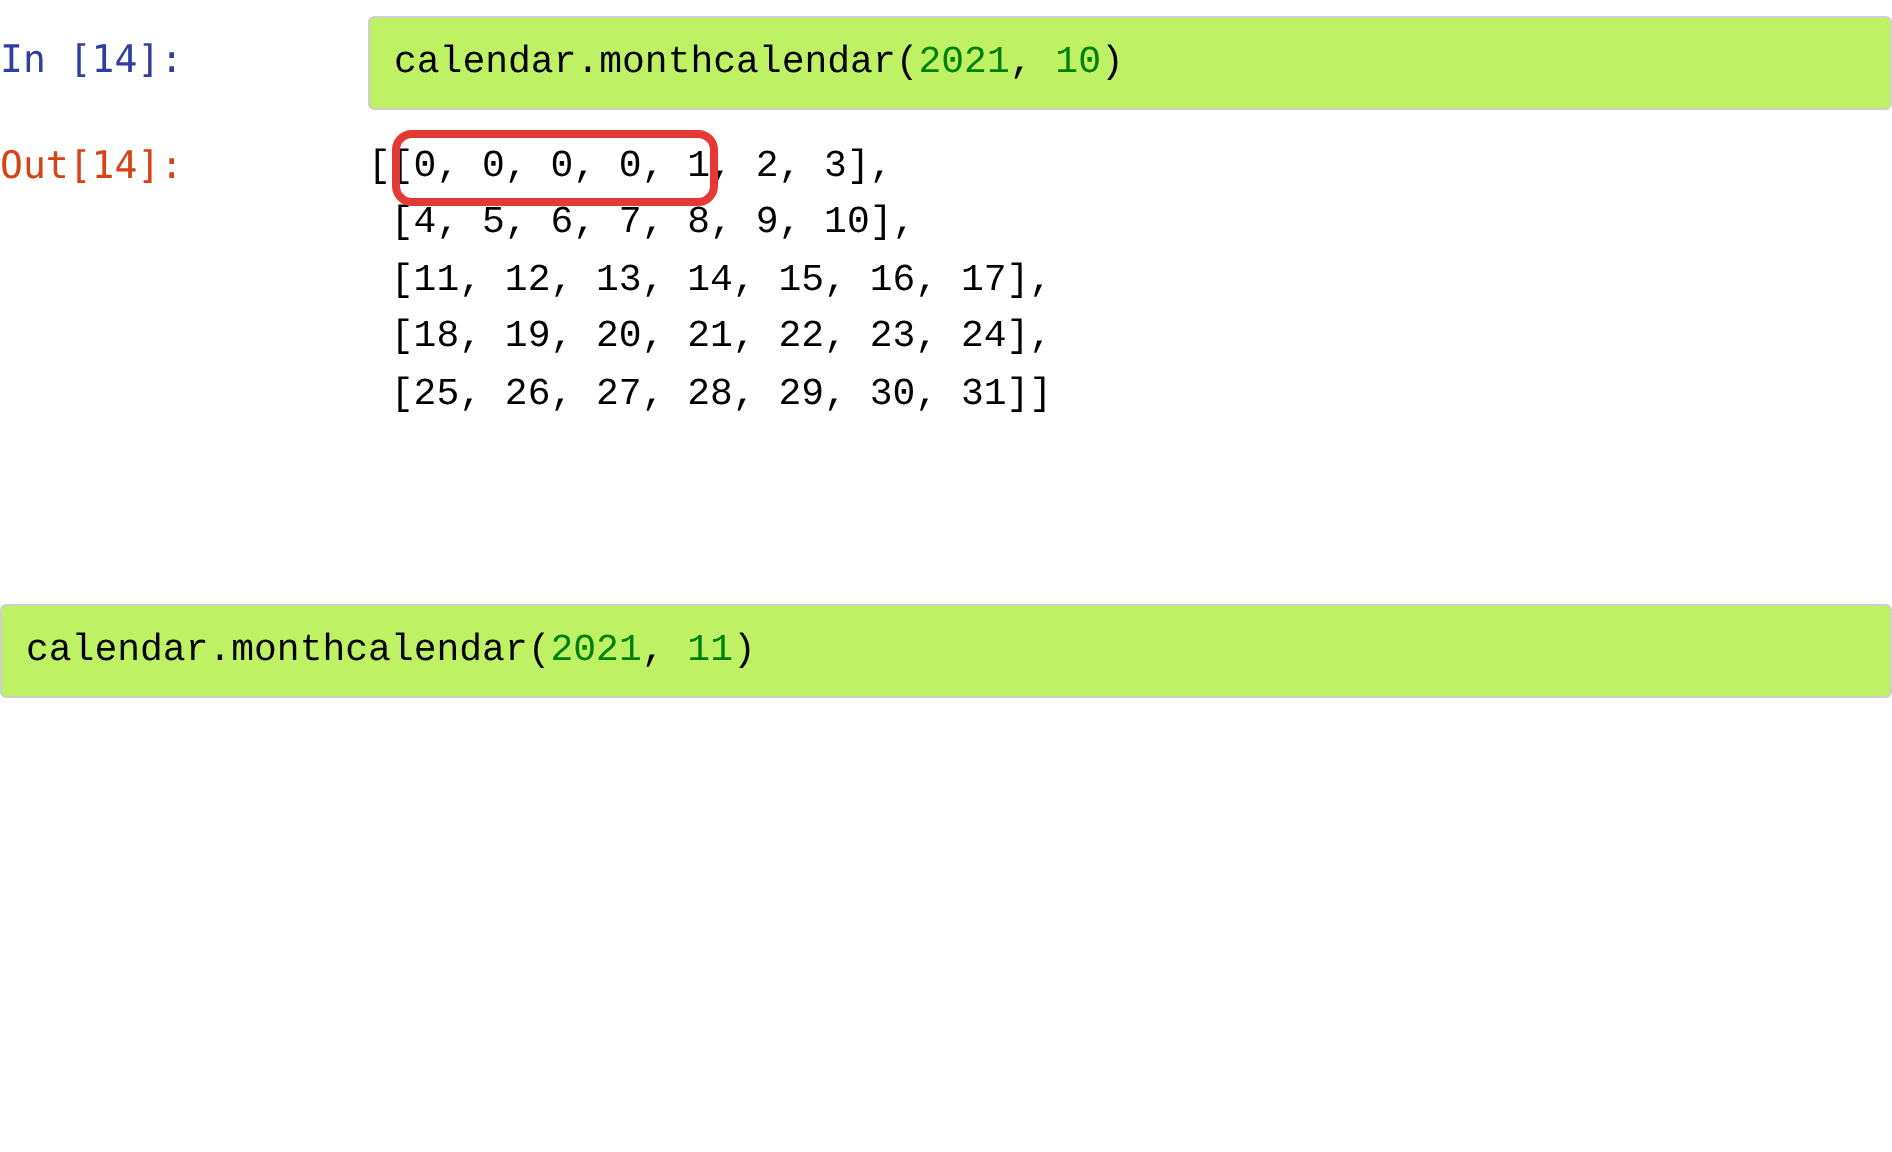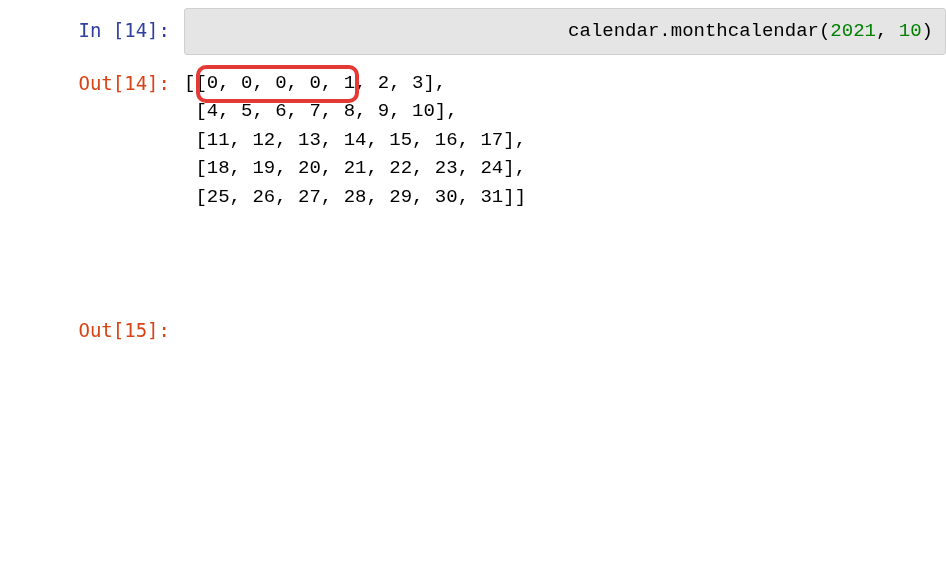--- a/index.html
+++ b/index.html
@@ -12,36 +12,34 @@
     background: #fff;
     width: 946px;
   }
   .cell {
     display: flex;
     align-items: flex-start;
     margin-bottom: 6px;
   }
   .prompt {
     width: 170px;
-    text-align: right;
     padding-right: 14px;
     padding-top: 8px;
     flex-shrink: 0;
     font-family: Menlo, Monaco, Consolas, monospace;
   }
   .prompt-in { color: #303f9f; }
   .prompt-out { color: #d84315; }
   .input-area {
     flex: 1;
     border: 1px solid #cfcfcf;
     border-radius: 3px;
-    background: #e5e5e5;
+    background: #bef264;
     padding: 8px 12px;
     white-space: pre;
-    text-align: right;
   }
   .output-area {
     flex: 1;
     padding: 8px 0 8px 0;
     white-space: pre;
     position: relative;
   }
   .code-black { color: #000; }
   .code-paren { color: #000; }
   .code-num-green { color: #008000; }
@@ -67,17 +65,17 @@
 <span> [11, 12, 13, 14, 15, 16, 17],</span>
 <span> [18, 19, 20, 21, 22, 23, 24],</span>
 <span> [25, 26, 27, 28, 29, 30, 31]]</span>
     <div class="hl" style="left:12px;top:4px;width:155px;height:30px;"></div>
   </div>
 </div>
 
 <div style="height:20px"></div>
 
 <div class="cell">
+  <div class="input-area"><span class="code-black">calendar.monthcalendar</span><span class="code-paren">(</span><span class="code-num-green">2021</span><span class="code-black">, </span><span class="code-num-green">11</span><span class="code-paren">)</span></div>
 </div>
 
 <div class="cell">
-  <div class="prompt prompt-out">Out[15]:</div>
 </div>
 
 </body></html>

